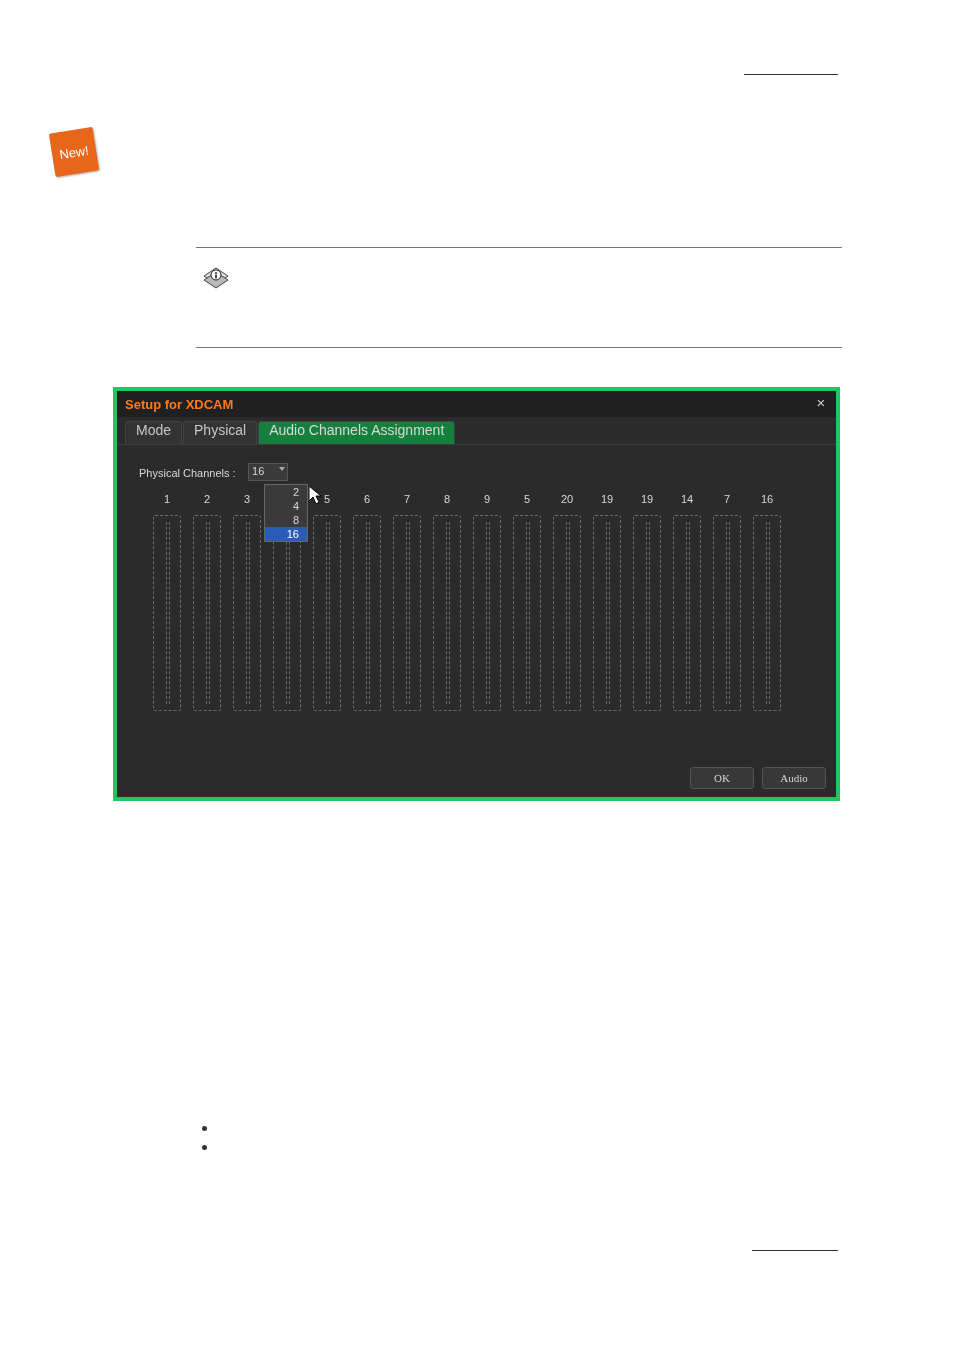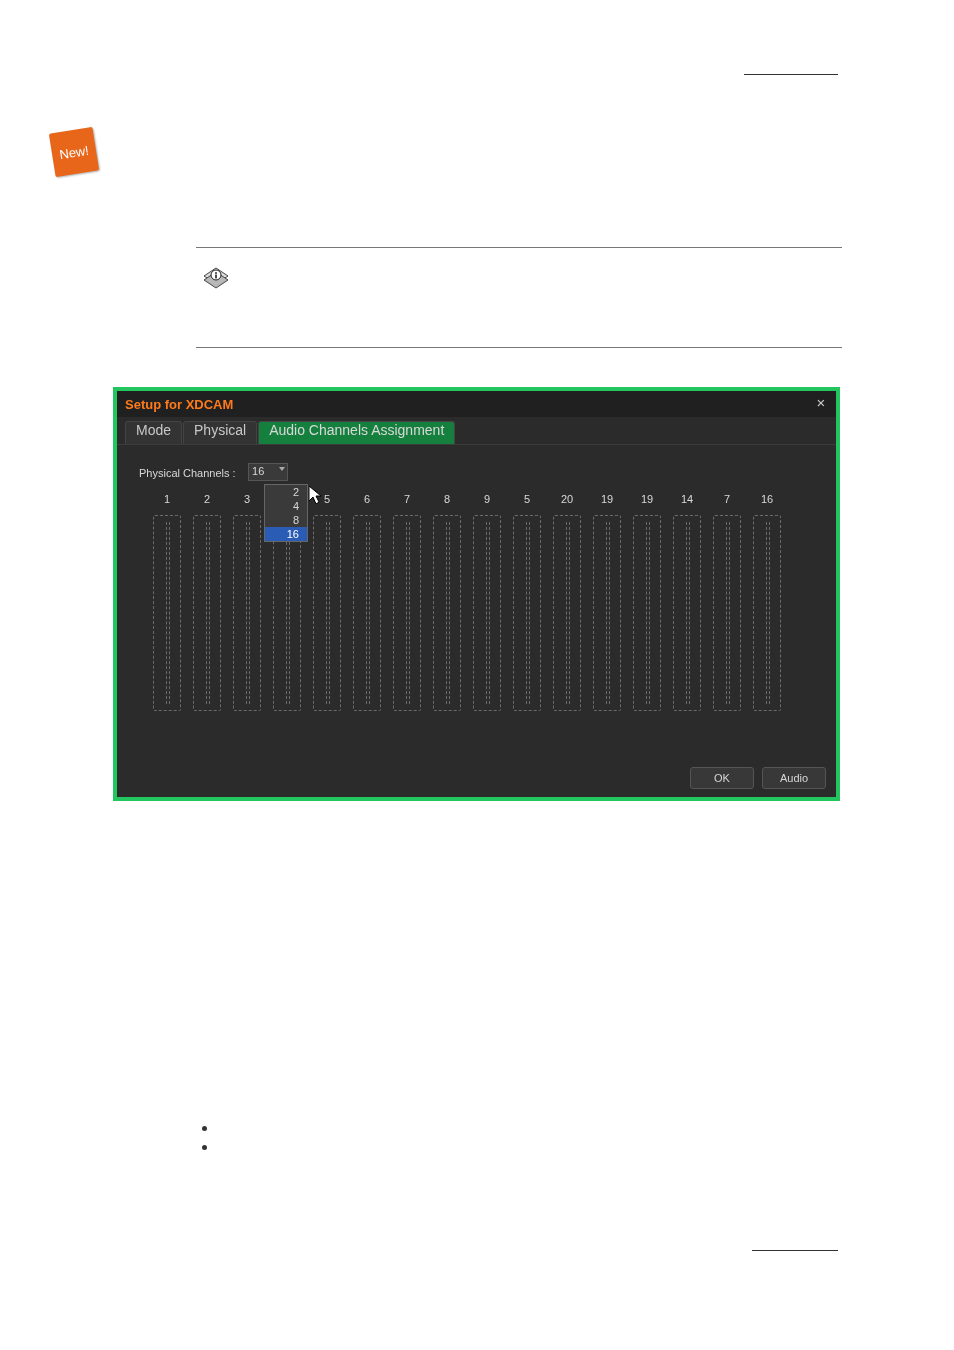--- a/index.html
+++ b/index.html
@@ -230,20 +230,21 @@
       min-width: 64px;
       height: 22px;
       background: #383838;
       border: 1px solid #555;
       border-radius: 3px;
       color: #d6d6d6;
       font-size: 11px;
       text-align: center;
       line-height: 20px;
       cursor: pointer;
+      font-family: Liberation Serif, serif;
     }
     .bullets {
       position: absolute;
       top: 1126px;
       left: 202px;
     }
     .bullets .bullet {
       width: 5px;
       height: 5px;
       background: #333;

